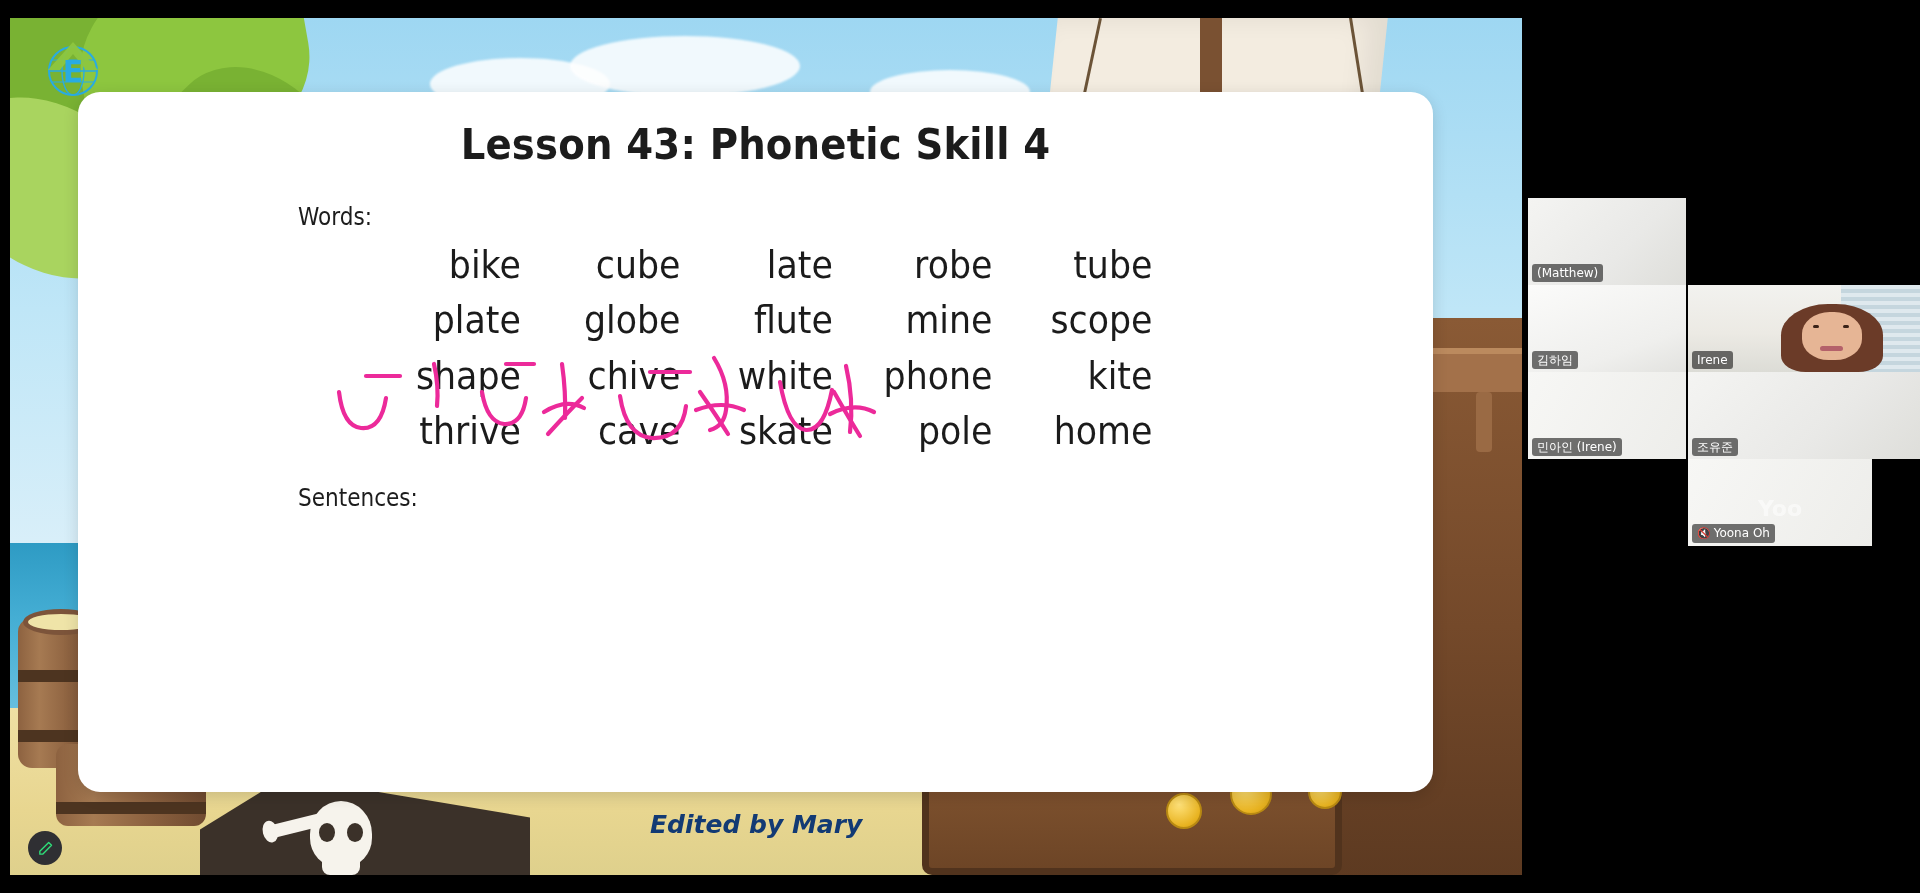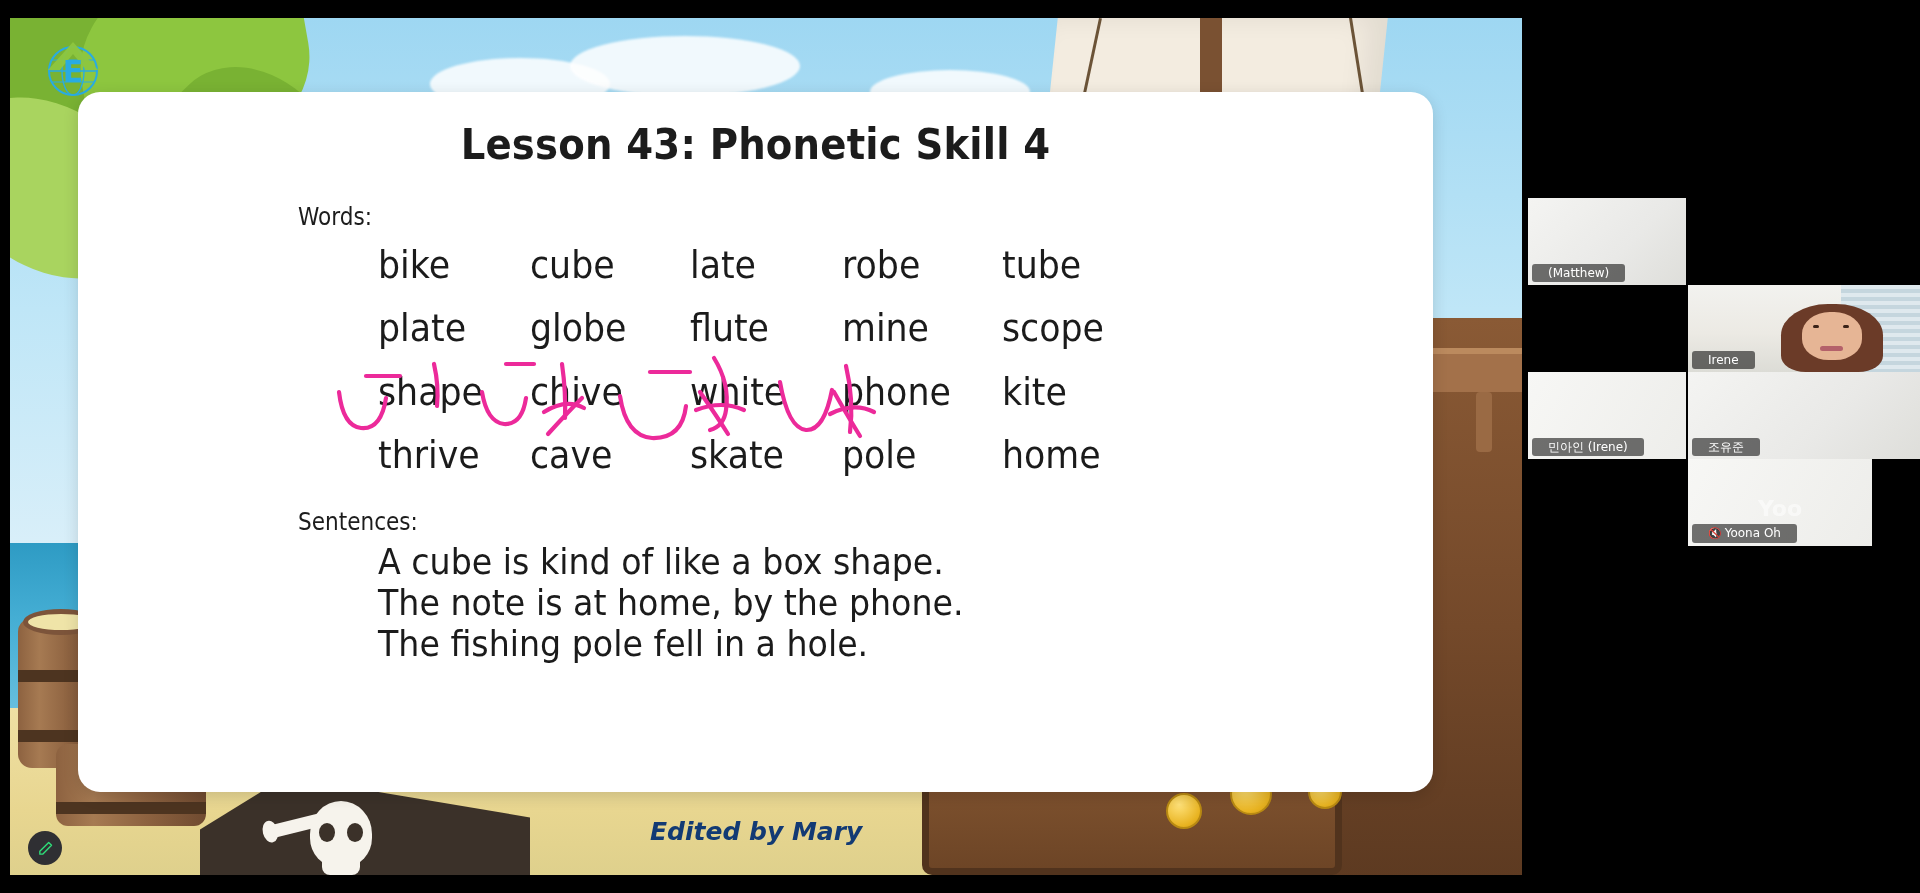--- a/index.html
+++ b/index.html
@@ -165,21 +165,22 @@
     margin-left: 220px; margin-top: 34px;
     font-size: 24px; color: #1c1c1c;
     font-family: "DejaVu Sans", sans-serif;
     transform: scaleX(.9); transform-origin: left;
   }
   .word-grid {
     margin: 8px 0 0 300px;
     width: 880px;
     display: grid;
     grid-template-columns: 152px 160px 152px 160px 160px;
-    row-gap: 9px;
+    row-gap: 1px;
+    text-align: right;
   }
   .word {
     font-family: "DejaVu Sans", sans-serif;
     font-size: 37px; color: #1b1b1b; line-height: 1.47;
     transform: scaleX(.94); transform-origin: left;
     white-space: nowrap;
   }
   .sent-list { margin: 6px 0 0 300px; }
   .sentence {
     font-family: "DejaVu Sans", sans-serif;
@@ -190,21 +191,20 @@
 
   
   #ink { position: absolute; left: 0; top: 0; width: 1355px; height: 700px; pointer-events: none; }
 
   
   .edited-by {
     position: absolute; left: 640px; top: 792px;
     font-size: 25px; font-weight: 700; font-style: italic;
     color: #123a74;
     font-family: "DejaVu Sans", sans-serif;
-    margin-top: 7px;
   }
 
   
   .logo {
     position: absolute; left: 32px; top: 22px; width: 62px; height: 62px;
   }
   .annotate-btn {
     position: absolute; left: 18px; bottom: 10px;
     width: 34px; height: 34px; border-radius: 50%;
     background: #2f2f33; display: flex; align-items: center; justify-content: center;
@@ -220,21 +220,21 @@
     position: absolute;
     overflow: hidden;
     background: #1a1a1a;
   }
   .tile .feed { position: absolute; inset: 0; }
   .tile.active { outline: 3px solid #2ee07a; outline-offset: -3px; }
   .name-tag {
     position: absolute; left: 4px; bottom: 3px;
     background: rgba(0,0,0,.55);
     color: #fff; font-size: 12px; line-height: 16px;
-    padding: 1px 16px; border-radius: 3px;
+    padding: 1px 5px; border-radius: 3px;
     max-width: 96%; overflow: hidden; white-space: nowrap;
     font-family: "DejaVu Sans", sans-serif;
   }
   .name-tag .mic {
     color: #e8334a; margin-right: 3px; font-size: 11px;
   }
   .blankfeed-a { background: linear-gradient(135deg,#f4f4f2 0%,#e9e9e7 60%,#dededa 100%); }
   .blankfeed-b { background: linear-gradient(160deg,#fbfbfa 0%,#efefed 70%,#e2e2df 100%); }
   .blankfeed-c { background: linear-gradient(120deg,#f7f7f5 0%,#ededea 100%); }
   .roomfeed {
@@ -375,25 +375,20 @@
 
         <div class="word">thrive</div>
         <div class="word">cave</div>
         <div class="word">skate</div>
         <div class="word">pole</div>
         <div class="word">home</div>
       </div>
 
       <div class="section-label" style="margin-top:24px;">Sentences:</div>
 
-      <div class="sent-list">
-        <div class="sentence">A cube is kind of like a box shape.</div>
-        <div class="sentence">The note is at home, by the phone.</div>
-        <div class="sentence">The fishing pole fell in a hole.</div>
-      </div>
 
       <svg id="ink" viewBox="0 0 1355 700" fill="none">
         <g id="ink-strokes" stroke-width="4.2" stroke-linecap="round" stroke-linejoin="round" stroke="#ec2a9a">
 
           <path d="M288 284 L322 284"></path>
           <path d="M261 300 q4 34 22 36 q20 2 25 -30"></path>
           <path d="M356 272 q5 22 3 42"></path>
 
           <path d="M428 272 L456 272"></path>
           <path d="M404 300 q5 30 22 32 q18 1 22 -26"></path>
@@ -424,20 +419,24 @@
     </div>
   </div>
 
   <div id="gallery">
 
     <div class="tile" style="left:0px;top:198px;width:158px;height:87px;">
       <div class="feed blankfeed-a"></div>
       <div class="name-tag">(Matthew)</div>
     </div>
 
+    <div class="tile" style="left:0px;top:285px;width:158px;height:87px;">
+      <div class="feed blankfeed-b"></div>
+      <div class="name-tag">김하임</div>
+    </div>
     <div class="tile active" style="left:160px;top:285px;width:232px;height:87px;">
       <div class="feed personfeed">
         <div class="blinds"></div>
         <div class="hair"></div>
         <div class="face"></div>
         <div class="eye" style="left:54%;"></div>
         <div class="eye" style="left:67%;"></div>
         <div class="mouth"></div>
       </div>
       <div class="name-tag">Irene</div>

